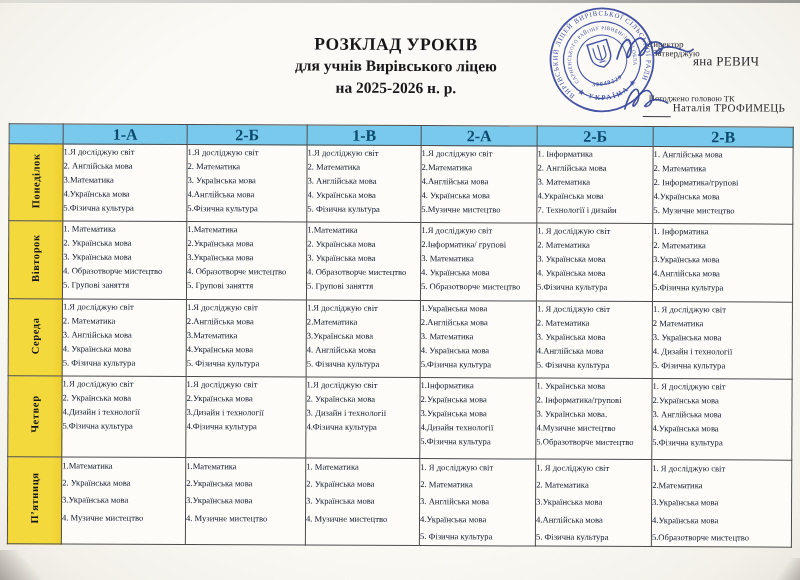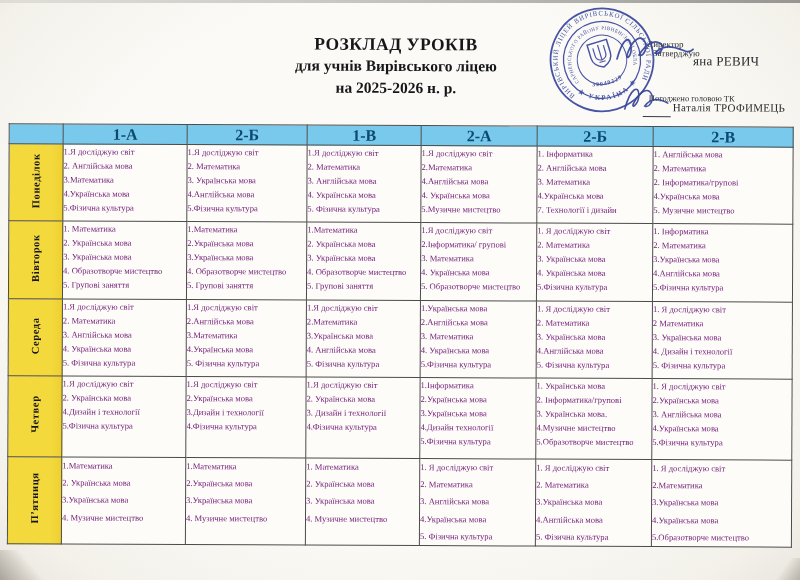--- a/index.html
+++ b/index.html
@@ -59,21 +59,21 @@
     font-size:16px;font-weight:bold;color:#0c4a6e;text-align:center;vertical-align:middle;
   }
   .day-cell{
     background:linear-gradient(to right,var(--day-bg,#f4d93c) 80%,#eecf30 100%);
     text-align:center;vertical-align:middle;
   }
   .day-text{
     display:inline-block;writing-mode:vertical-rl;transform:rotate(180deg);
     font-size:10.5px;font-weight:bold;color:#14141a;letter-spacing:.6px;white-space:nowrap;
   }
-  .lesson-cell{vertical-align:top;padding:4px 2px 0 7px;color:#701a75;}
+  .lesson-cell{vertical-align:top;padding:4px 2px 0 7px;color:#0f172a;}
   .lesson-line{font-size:8.6px;line-height:14.1px;white-space:nowrap;overflow:hidden;}
   .tt tbody tr:nth-child(5) .lesson-line{line-height:17.2px;}
 
   .stamp-text{font-family:"Liberation Serif","DejaVu Serif",serif;}
 </style>
 </head>
 <body>
 
 <div class="paper"></div>
 

